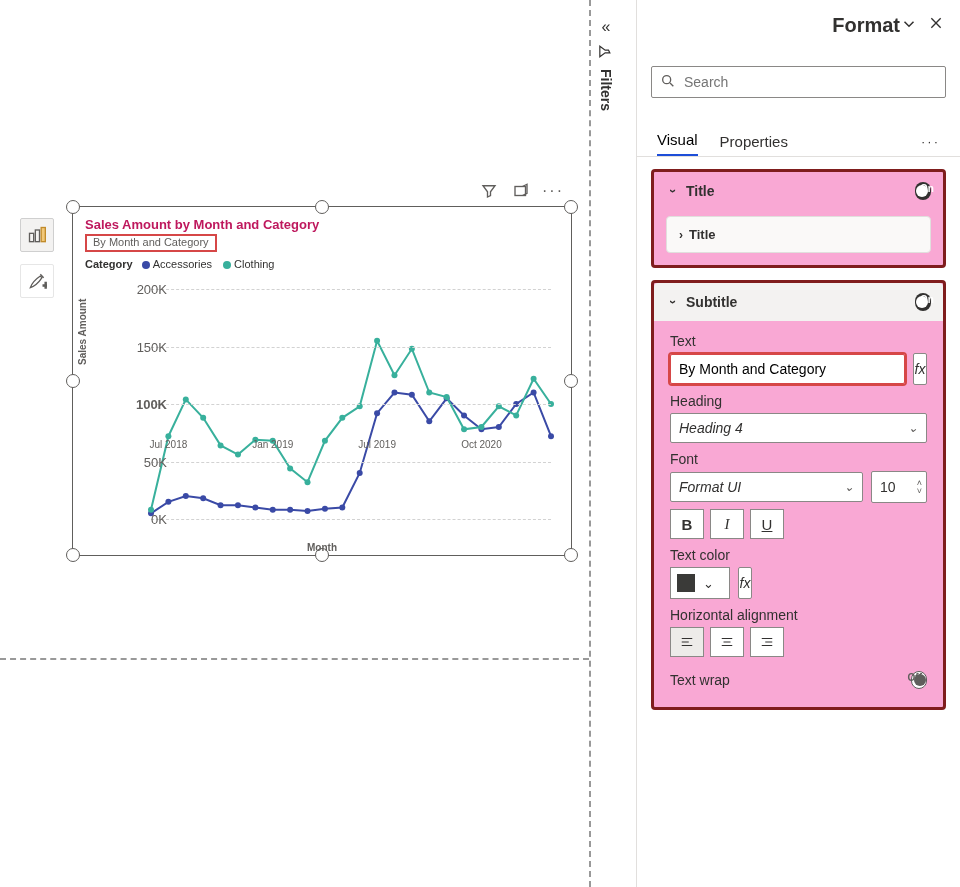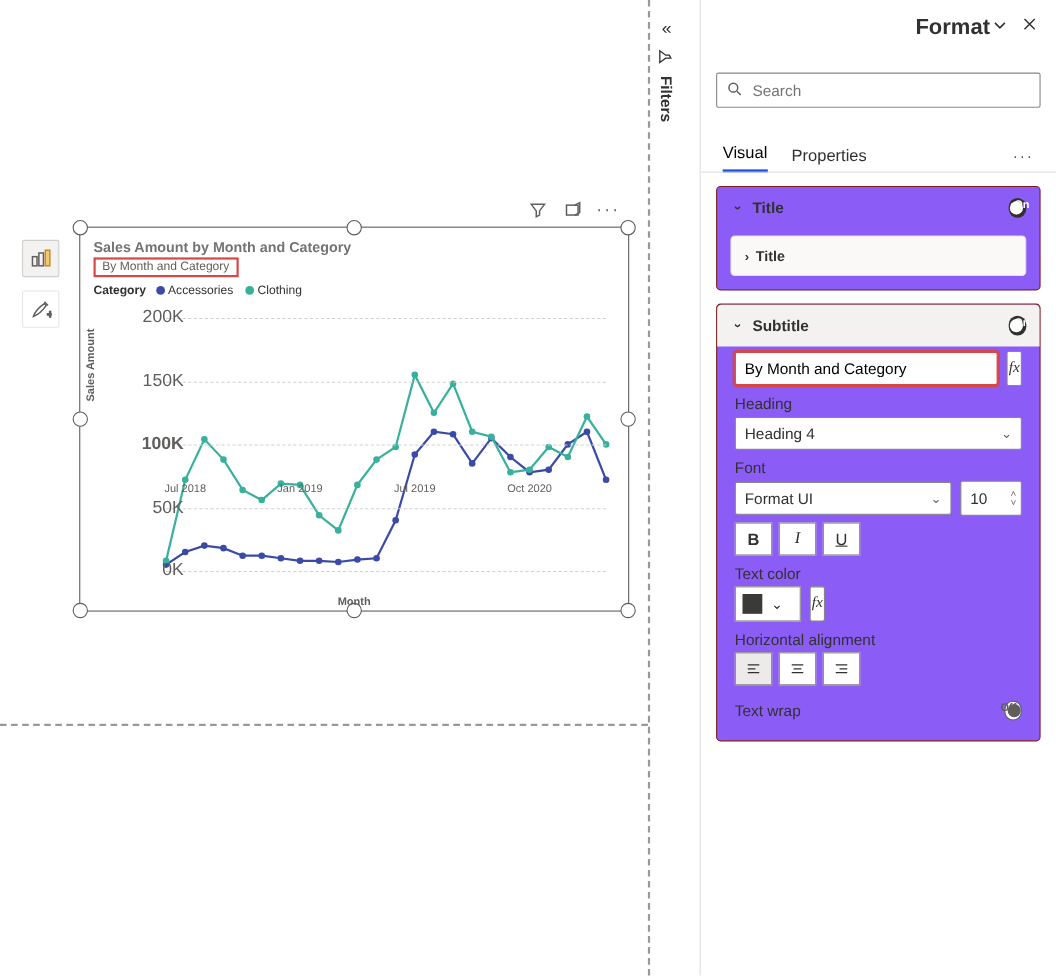--- a/index.html
+++ b/index.html
@@ -20,31 +20,31 @@
   .sel-handle { width:14px; height:14px; border:1px solid #605e5c; border-radius:50%; background:#fff; position:absolute; }
   .h-tl { left:-7px; top:-7px; }
   .h-tm { left:50%; top:-7px; margin-left:-7px; }
   .h-tr { right:-7px; top:-7px; }
   .h-ml { left:-7px; top:50%; margin-top:-7px; }
   .h-mr { right:-7px; top:50%; margin-top:-7px; }
   .h-bl { left:-7px; bottom:-7px; }
   .h-bm { left:50%; bottom:-7px; margin-left:-7px; }
   .h-br { right:-7px; bottom:-7px; }
   .visual-frame { width:100%; height:100%; border:1px solid #605e5c; position:relative; background:#fff; }
-  .chart-title { font-size:13px; font-weight:600; color:#737373; padding:10px 12px 0; }
+  .chart-title { font-size:13px; font-weight:600; color:#be185d; padding:10px 12px 0; }
   .chart-subtitle-box { margin:2px 12px 4px; border:2px solid #d64747; display:inline-block; padding:0 6px 2px; color:#605e5c; font-size:11px;}
   .legend { padding:2px 12px 0; font-size:11px; }
   .legend-title { font-weight:700; }
   .leg-dot { display:inline-block; width:8px; height:8px; border-radius:50%; margin:0 3px 0 8px; vertical-align:middle; }
   .leg-dot.first { margin-left:6px; }
   .plot { position:absolute; left:78px; top:82px; width:400px; height:230px; }
   .yaxis-label { position:absolute; left:4px; top:158px; transform:rotate(-90deg); transform-origin:left top; font-size:10px; color:#605e5c; font-weight:600; }
   .xaxis-label { position:absolute; left:50%; bottom:2px; transform:translateX(-50%); font-size:10px; color:#605e5c; font-weight:600;}
   .grid-line { position:absolute; left:0; width:100%; border-top:1px dashed #d2d2d2; }
-  .ytick { position:absolute; right:404px; font-size:16px; color:#605e5c; transform:translateY(-50%); }
+  .ytick { position:absolute; right:404px; font-size:13px; color:#605e5c; transform:translateY(-50%); }
   .xtick { position:absolute; top:232px; font-size:10px; color:#605e5c; transform:translateX(-50%); white-space:nowrap;}
   svg.lines { position:absolute; left:0; top:0; overflow:visible; }
 
   
   .visual-actions { position:absolute; right:10px; top:-24px; display:flex; gap:14px; color:#605e5c;}
   .visual-actions .ai { width:18px; height:18px; color:#605e5c; cursor:pointer; display:flex; align-items:center; justify-content:center;}
   .dots3 { letter-spacing:2px; font-size:16px; line-height:12px;}
 
   
   .filters-tab { position:absolute; left:598px; top:18px; display:flex; flex-direction:column; align-items:center; gap:6px; color:#323130; }
@@ -62,36 +62,36 @@
   .fp-search input { border:none; outline:none; flex:1; font-size:14px; padding:3px 0; color:#605e5c; font-family:inherit;}
   .fp-tabs { display:flex; gap:22px; padding:4px 20px 0; align-items:center; }
   .fp-tab { font-size:15px; padding:6px 0; cursor:pointer; color:#323130;}
   .fp-tab.active { color:#000; font-weight:400; border-bottom:3px solid #1d4ed8; }
   .fp-tab-more { margin-left:auto; cursor:pointer; letter-spacing:2px;}
   .sep { border-top:1px solid #e1dfdd; margin-top:-1px; }
   .fp-scroll { overflow-y:auto; padding:12px 14px; flex:1; position:relative;}
   .fp-scroll::-webkit-scrollbar { width:6px; }
   .fp-scroll::-webkit-scrollbar-thumb { background:#c8c6c4; border-radius:3px; }
 
-  .card { border:1px solid #7f1d1d; border-radius:4px; background:#8b5cf6; margin-bottom:12px; }
+  .card { border:3px solid #7f1d1d; border-radius:4px; background:#f9a8d4; margin-bottom:12px; }
   .card-hdr { display:flex; align-items:center; padding:10px 12px; font-weight:600; font-size:14px; cursor:pointer;}
   .card-hdr .chev { width:14px; text-align:center; margin-right:6px; font-size:12px; transform:rotate(90deg);}
   .card-hdr.sub { background:#f3f2f1; border-radius:4px 4px 0 0;}
   .card-body { padding:4px 16px 14px; }
 
   
   .nested-title { background:#faf9f8; border:1px solid #e1dfdd; border-radius:4px; margin:6px 12px 12px; padding:10px 12px; display:flex; align-items:center; font-weight:600; cursor:pointer;}
   .nested-title .chev { margin-right:6px; font-size:12px;}
 
   .fld-label { font-size:14px; color:#323130; margin:8px 0 4px; }
   .row { display:flex; gap:8px; align-items:center; }
   .text-input { border:1px solid #8a8886; border-radius:2px; padding:6px 8px; font-size:14px; flex:1; font-family:inherit; }
   .text-input.highlight { outline:2px solid #d64747; outline-offset:0; border-color:#d64747;}
-  .icon-btn { border:1px solid #8a8886; border-radius:2px; width:14px; height:32px; display:flex; align-items:center; justify-content:center; font-style:italic; font-family:Liberation Serif, serif; font-size:14px; background:#fff; cursor:pointer;}
-  .select { border:1px solid #8a8886; border-radius:2px; padding:6px 8px; display:flex; align-items:center; justify-content:space-between; background:#fff; font-size:14px; cursor:pointer;}
+  .icon-btn { border:1px solid #8a8886; border-radius:2px; width:14px; height:32px; display:flex; align-items:center; justify-content:center; font-style:italic; font-family:Liberation Sans, sans-serif; font-size:14px; background:#fff; cursor:pointer;}
+  .select { border:1px solid #8a8886; border-radius:2px; padding:6px 8px; display:flex; align-items:center; justify-content:space-between; background:#fff; font-size:14px; cursor:pointer;font-style:italic;}
   .select .chev-d { font-size:12px; color:#605e5c;}
   .spin { border:1px solid #8a8886; border-radius:2px; width:56px; height:32px; display:flex; align-items:center; padding:0 4px 0 8px; font-size:14px; background:#fff;}
   .spin .arrows { margin-left:auto; display:flex; flex-direction:column; font-size:9px; line-height:8px; color:#605e5c; cursor:pointer;}
   .font-style-row { display:flex; gap:6px; margin-top:6px;}
   .style-btn { border:1px solid #8a8886; width:34px; height:30px; display:flex; align-items:center; justify-content:center; background:#fff; cursor:pointer; font-size:15px;}
   .style-btn.bold { font-weight:700;}
   .style-btn.italic { font-style:italic; font-family:"Times New Roman",serif;}
   .style-btn.under { text-decoration:underline;}
   .color-swatch { border:1px solid #8a8886; width:60px; height:32px; display:flex; align-items:center; padding:0 6px; gap:8px; cursor:pointer; background:#fff;}
   .color-swatch .sw { width:18px; height:18px; background:#3a3a38;}
@@ -303,20 +303,21 @@
         <div class="card-hdr sub">
           <span class="chev">›</span>
           <span style="flex:1">Subtitle</span>
           <div class="toggle">
               <span class="toggle-label">On</span>
               <div class="knob"></div>
             </div>
         </div>
         <div class="card-body">
 
+          <div class="fld-label">Text</div>
           <div class="row">
             <input class="text-input highlight" value="By Month and Category" style="">
             <div class="icon-btn">fx</div>
           </div>
 
           <div class="fld-label">Heading</div>
           <div class="select">
             <span>Heading 4</span>
             <span class="chev-d">⌄</span>
           </div>

